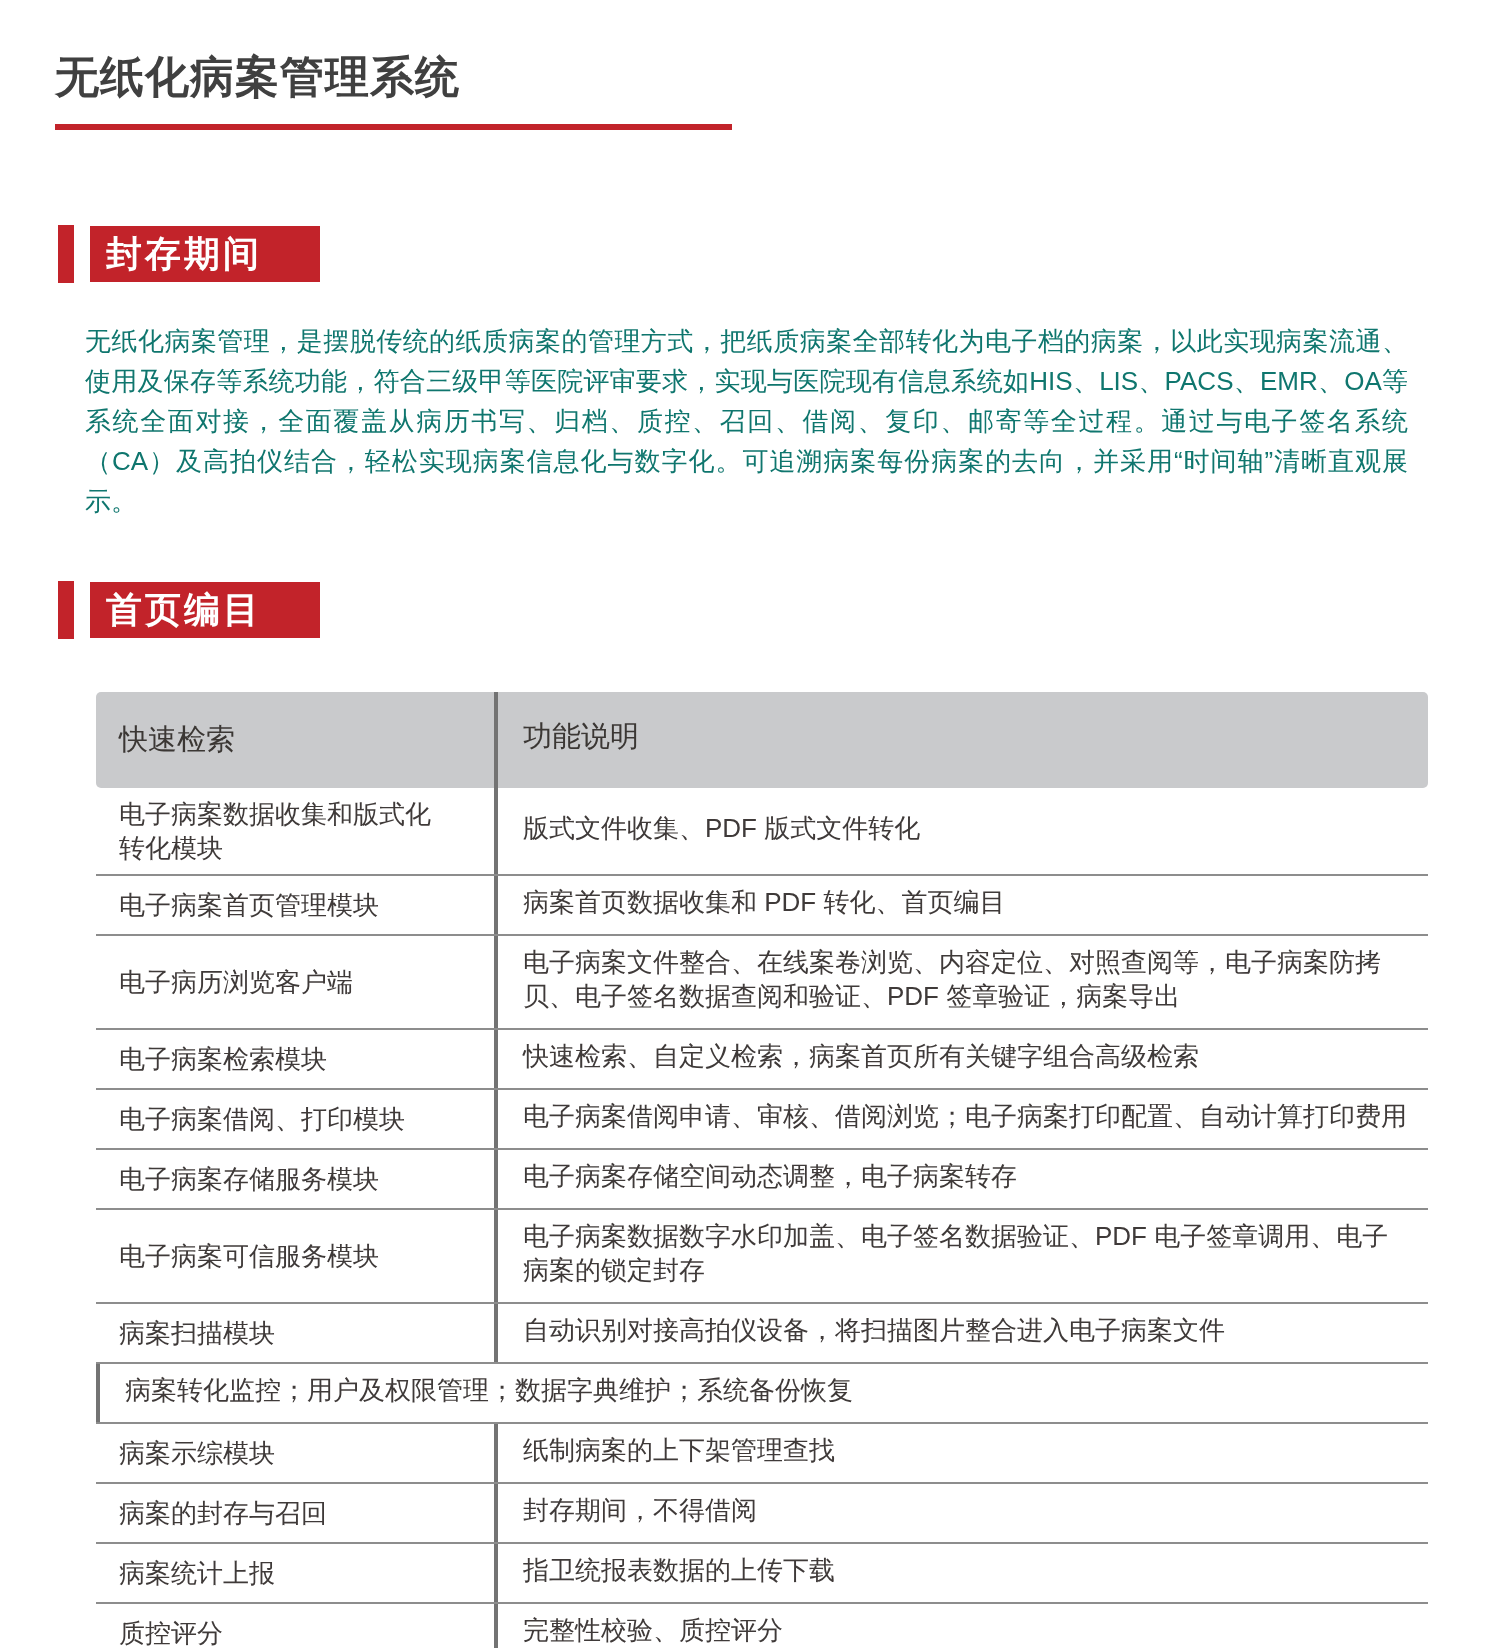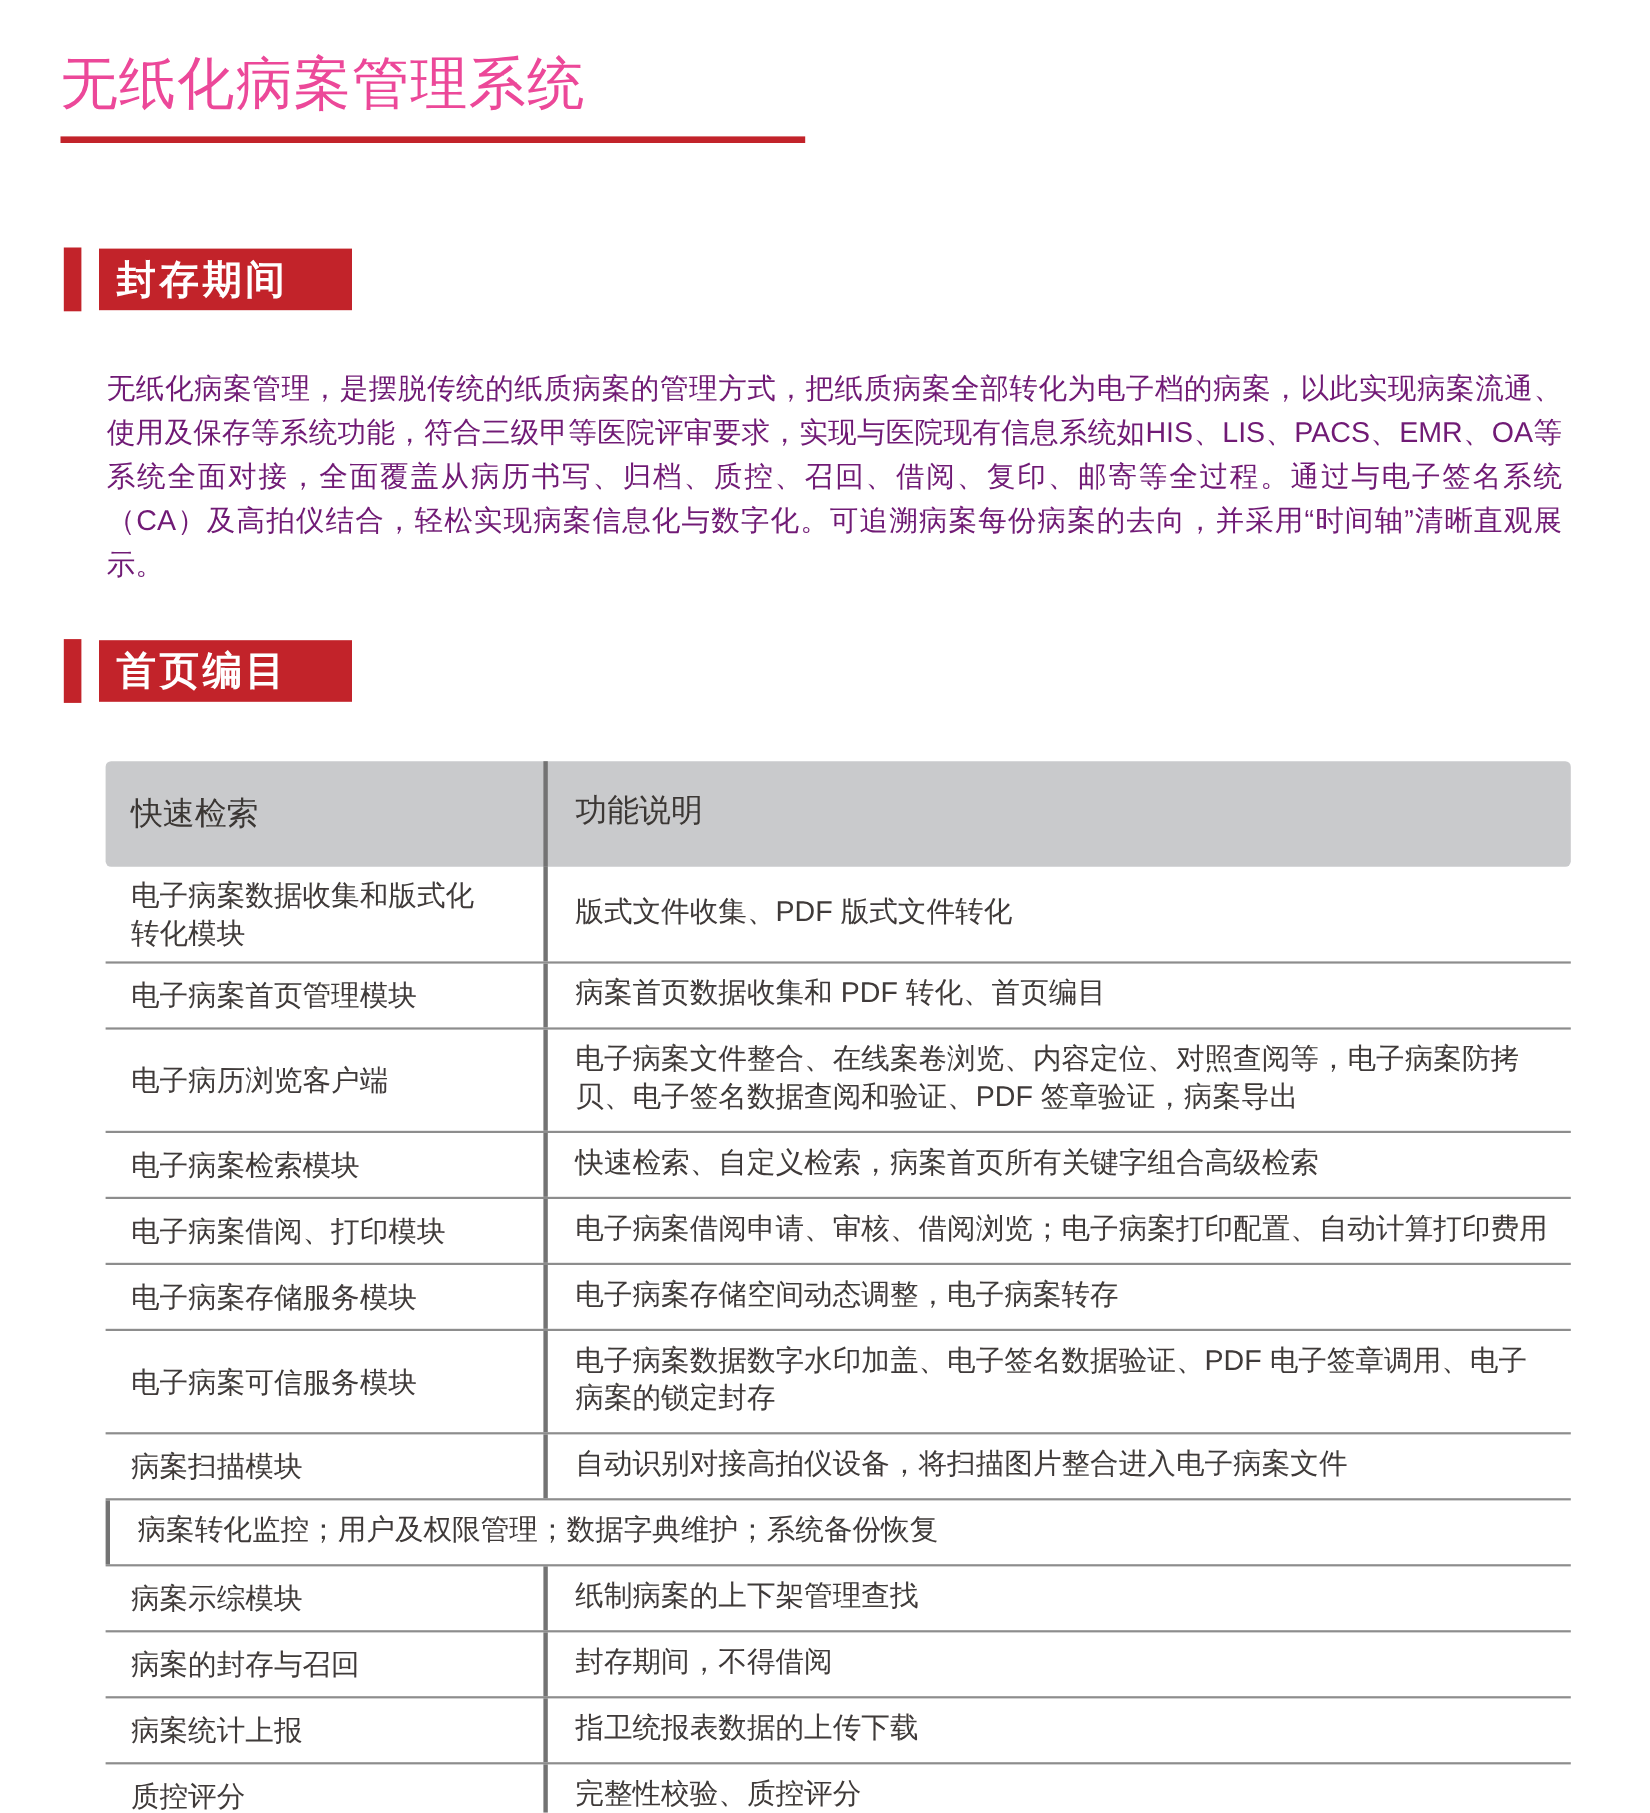--- a/index.html
+++ b/index.html
@@ -12,24 +12,24 @@
     color: #3f3a39;
     overflow: hidden;
   }
 
   
   .page-title {
     position: absolute;
     left: 55px;
     top: 38px;
     margin: 0;
-    font-size: 52px;
+    font-size: 44px;
     line-height: 78px;
-    font-weight: normal;
-    color: #ec4899;
+    font-weight: bold;
+    color: #404040;
     letter-spacing: 1px;
     white-space: nowrap;
   }
   .title-underline {
     position: absolute;
     left: 55px;
     top: 124px;
     width: 677px;
     height: 6px;
     background: #c2232a;
@@ -63,24 +63,24 @@
     padding-left: 16px;
     letter-spacing: 3px;
   }
 
   
   .intro-paragraph {
     position: absolute;
     left: 85px;
     top: 321px;
     width: 1323px;
-    margin: 12px;
+    margin: 0;
     font-size: 26px;
     line-height: 40px;
-    color: #701a75;
+    color: #0f766e;
     text-align: justify;
     text-justify: inter-ideograph;
   }
 
   
   .features-table {
     position: absolute;
     left: 96px;
     top: 692px;
     width: 1332px;

